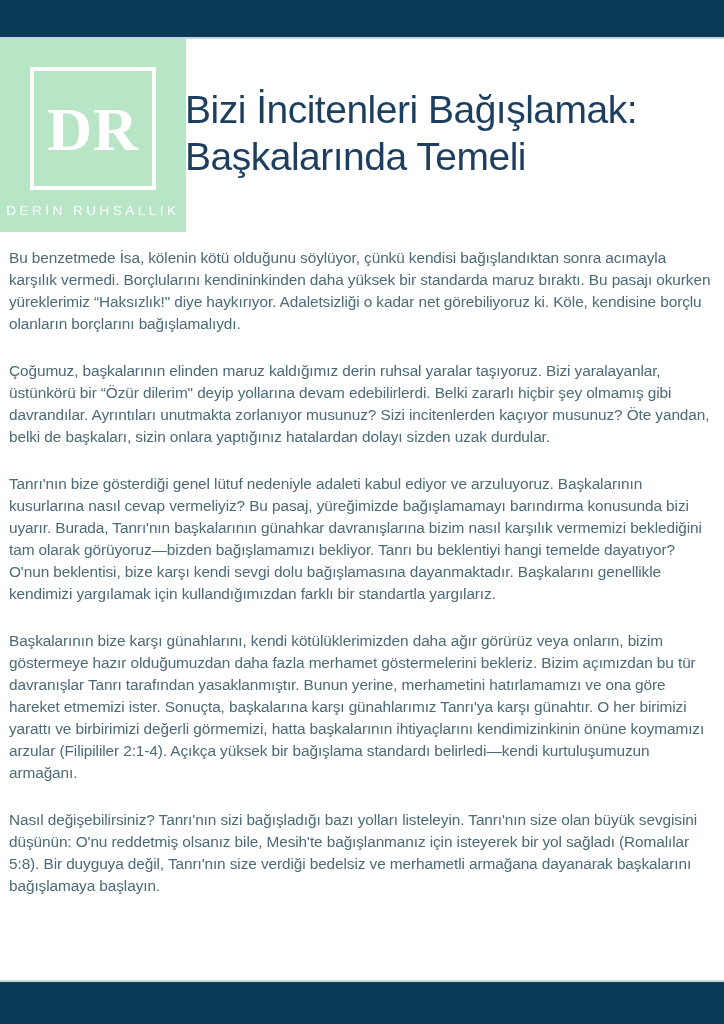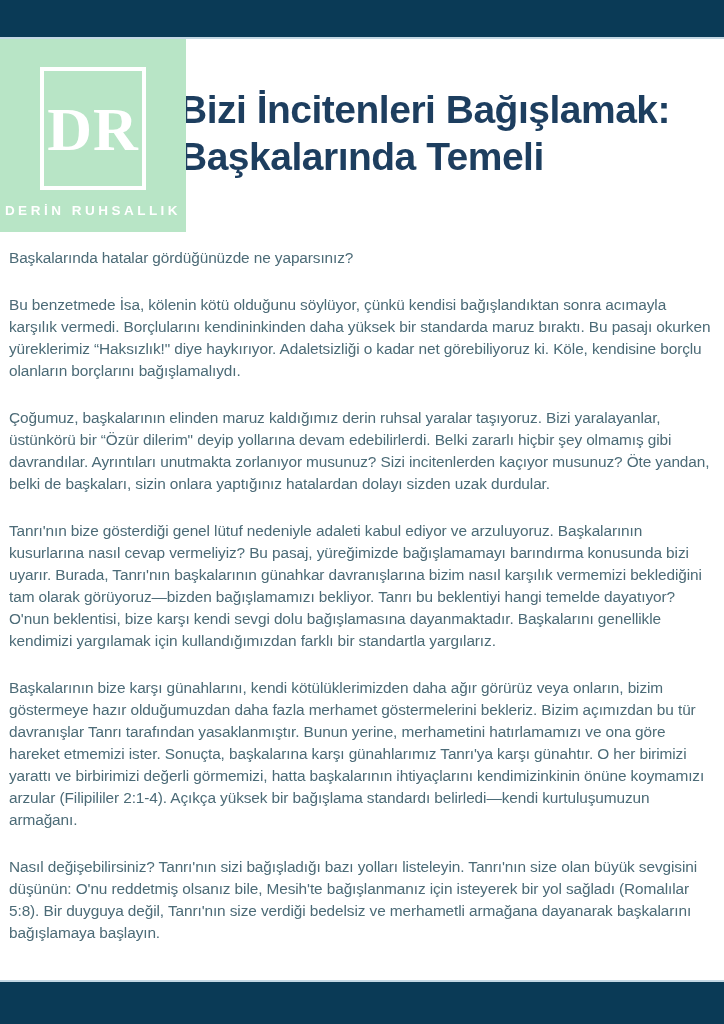--- a/index.html
+++ b/index.html
@@ -37,51 +37,51 @@
     width: 186px;
     height: 193px;
     background: var(--mint, #b8e5c6);
     z-index: 2;
     display: flex;
     flex-direction: column;
     align-items: center;
   }
   .logo-square {
     margin-top: 28px;
-    width: 106px;
+    width: 126px;
     height: 123px;
     border: 4px solid #ffffff;
     display: flex;
     align-items: center;
     justify-content: center;
   }
   .logo-monogram {
     font-family: "Liberation Serif", "DejaVu Serif", serif;
     font-weight: bold;
     font-size: 62px;
     line-height: 1;
     color: #ffffff;
     letter-spacing: 1px;
   }
   .logo-subtitle {
     margin-top: 13px;
     font-size: 13.5px;
     letter-spacing: 3.5px;
     color: #ffffff;
     white-space: nowrap;
-    font-weight: bold;
+    font-weight: normal;
   }
 
   .page-title {
     position: absolute;
-    left: 179px;
+    left: 185px;
     top: 86px;
     width: 525px;
     color: var(--title-navy, #1d3e5f);
-    font-weight: bold;
+    font-weight: normal;
     font-size: 39px;
     line-height: 47px;
     letter-spacing: -0.5px;
   }
   .page-title span { display: block; }
 
   .article {
     position: absolute;
     left: 9px;
     top: 247px;
@@ -115,21 +115,20 @@
     </div>
     <div class="logo-subtitle">DERİN RUHSALLIK</div>
   </div>
 
   <h1 class="page-title">
     <span>Bizi İncitenleri Bağışlamak:</span>
     <span>Başkalarında Temeli</span>
   </h1>
 
   <section class="article">
-    <p>Başkalarında hatalar gördüğünüzde ne yaparsınız?</p>
     <p>Bu benzetmede İsa, kölenin kötü olduğunu söylüyor, çünkü kendisi bağışlandıktan sonra acımayla karşılık vermedi. Borçlularını kendininkinden daha yüksek bir standarda maruz bıraktı. Bu pasajı okurken yüreklerimiz “Haksızlık!" diye haykırıyor. Adaletsizliği o kadar net görebiliyoruz ki. Köle, kendisine borçlu olanların borçlarını bağışlamalıydı.</p>
     <p>Çoğumuz, başkalarının elinden maruz kaldığımız derin ruhsal yaralar taşıyoruz. Bizi yaralayanlar, üstünkörü bir “Özür dilerim" deyip yollarına devam edebilirlerdi. Belki zararlı hiçbir şey olmamış gibi davrandılar. Ayrıntıları unutmakta zorlanıyor musunuz? Sizi incitenlerden kaçıyor musunuz? Öte yandan, belki de başkaları, sizin onlara yaptığınız hatalardan dolayı sizden uzak durdular.</p>
     <p>Tanrı'nın bize gösterdiği genel lütuf nedeniyle adaleti kabul ediyor ve arzuluyoruz. Başkalarının kusurlarına nasıl cevap vermeliyiz? Bu pasaj, yüreğimizde bağışlamamayı barındırma konusunda bizi uyarır. Burada, Tanrı'nın başkalarının günahkar davranışlarına bizim nasıl karşılık vermemizi beklediğini tam olarak görüyoruz—bizden bağışlamamızı bekliyor. Tanrı bu beklentiyi hangi temelde dayatıyor? O'nun beklentisi, bize karşı kendi sevgi dolu bağışlamasına dayanmaktadır. Başkalarını genellikle kendimizi yargılamak için kullandığımızdan farklı bir standartla yargılarız.</p>
     <p>Başkalarının bize karşı günahlarını, kendi kötülüklerimizden daha ağır görürüz veya onların, bizim göstermeye hazır olduğumuzdan daha fazla merhamet göstermelerini bekleriz. Bizim açımızdan bu tür davranışlar Tanrı tarafından yasaklanmıştır. Bunun yerine, merhametini hatırlamamızı ve ona göre hareket etmemizi ister. Sonuçta, başkalarına karşı günahlarımız Tanrı'ya karşı günahtır. O her birimizi yarattı ve birbirimizi değerli görmemizi, hatta başkalarının ihtiyaçlarını kendimizinkinin önüne koymamızı arzular (Filipililer 2:1-4). Açıkça yüksek bir bağışlama standardı belirledi—kendi kurtuluşumuzun armağanı.</p>
     <p>Nasıl değişebilirsiniz? Tanrı'nın sizi bağışladığı bazı yolları listeleyin. Tanrı'nın size olan büyük sevgisini düşünün: O'nu reddetmiş olsanız bile, Mesih'te bağışlanmanız için isteyerek bir yol sağladı (Romalılar 5:8). Bir duyguya değil, Tanrı'nın size verdiği bedelsiz ve merhametli armağana dayanarak başkalarını bağışlamaya başlayın.</p>
   </section>
 
   <div class="bottom-bar"></div>
 
 </div>

